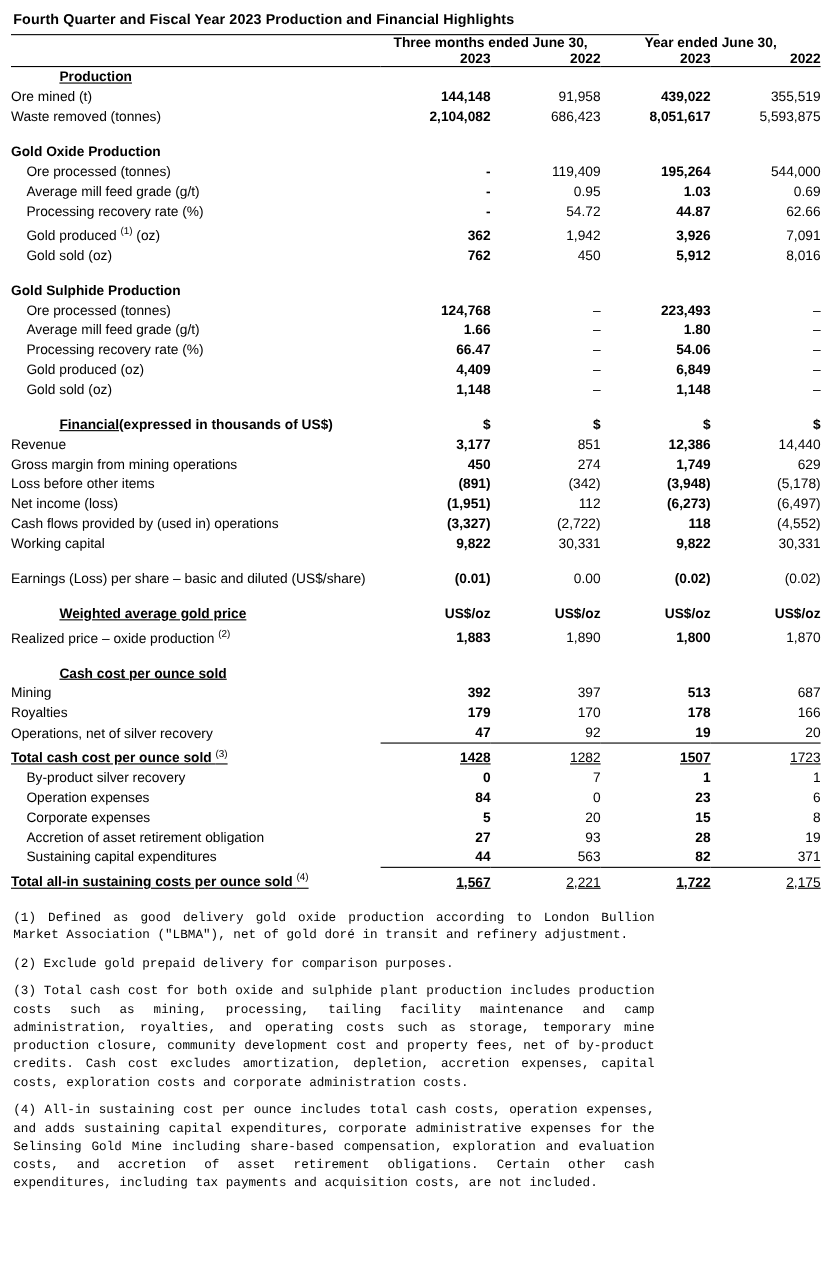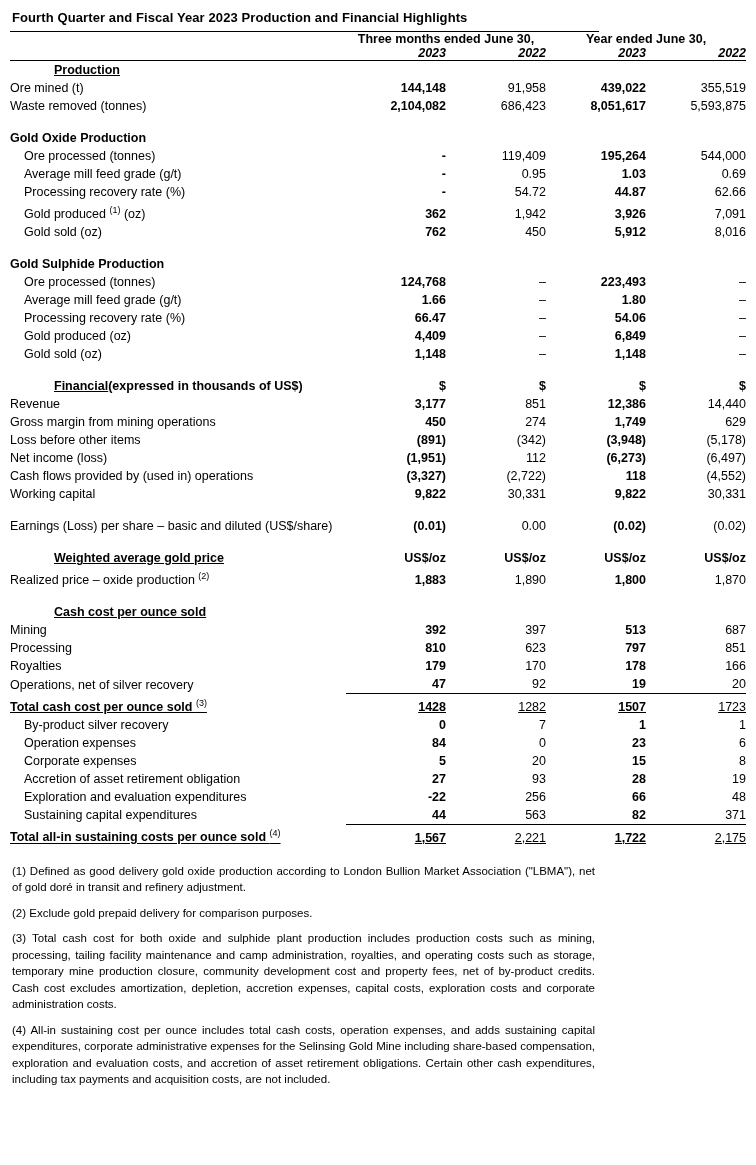--- a/index.html
+++ b/index.html
@@ -48,21 +48,20 @@
     padding-bottom: 4px;
     vertical-align: bottom;
     font-weight: bold;
   }
   .yr-hdr {
     text-align: right;
     font-weight: bold;
     font-size: 12.5px;
     padding: 10px 6px 3px 0;
     vertical-align: bottom;
-    font-style: italic;
   }
   .sec-title {
     font-weight: bold;
     padding-top: 3px;
   }
   .underline-label {
     text-decoration: underline;
     font-weight: bold;
     padding-left: 44px;
   }
@@ -101,20 +100,21 @@
     line-height: 15px;
     white-space: normal;
     padding-left: 2px;
   }
   .notes {
     margin-top: 16px;
     font-size: 11.5px;
     line-height: 16.5px;
     text-align: justify;
     padding: 0 4px 0 2px;
+    font-family: Liberation Mono, monospace;
   }
   .notes p { margin: 0 0 9px 0; }
   .hdr-underline td {
     border-bottom: 1px solid #000;
   }
 </style>
 </head>
 <body>
 
 <div class="page">
@@ -344,27 +344,20 @@
           <td class="num b">&nbsp;</td>
         </tr>
         <tr class="row">
           <td class="lbl">Mining</td>
           <td class="num b">392</td>
           <td class="num">397</td>
           <td class="num b">513</td>
           <td class="num">687</td>
         </tr>
         <tr class="row">
-          <td class="lbl">Processing</td>
-          <td class="num b">810</td>
-          <td class="num">623</td>
-          <td class="num b">797</td>
-          <td class="num">851</td>
-        </tr>
-        <tr class="row">
           <td class="lbl">Royalties</td>
           <td class="num b">179</td>
           <td class="num">170</td>
           <td class="num b">178</td>
           <td class="num">166</td>
         </tr>
         <tr class="row">
           <td class="lbl">Operations, net of silver recovery</td>
           <td class="num b">47</td>
           <td class="num">92</td>
@@ -400,27 +393,20 @@
           <td class="num">8</td>
         </tr>
         <tr class="row">
           <td class="lbl ind1">Accretion of asset retirement obligation</td>
           <td class="num b">27</td>
           <td class="num">93</td>
           <td class="num b">28</td>
           <td class="num">19</td>
         </tr>
         <tr class="row">
-          <td class="lbl ind1">Exploration and evaluation expenditures</td>
-          <td class="num b">-22</td>
-          <td class="num">256</td>
-          <td class="num b">66</td>
-          <td class="num">48</td>
-        </tr>
-        <tr class="row">
           <td class="lbl ind1">Sustaining capital expenditures</td>
           <td class="num b">44</td>
           <td class="num">563</td>
           <td class="num b">82</td>
           <td class="num">371</td>
         </tr>
         <tr class="row topline">
           <td class="lbl b topline-label-blank">Total all-in sustaining costs per ounce sold <span class="sup">(4)</span></td>
           <td class="num b">1,567</td>
           <td class="num">2,221</td>

